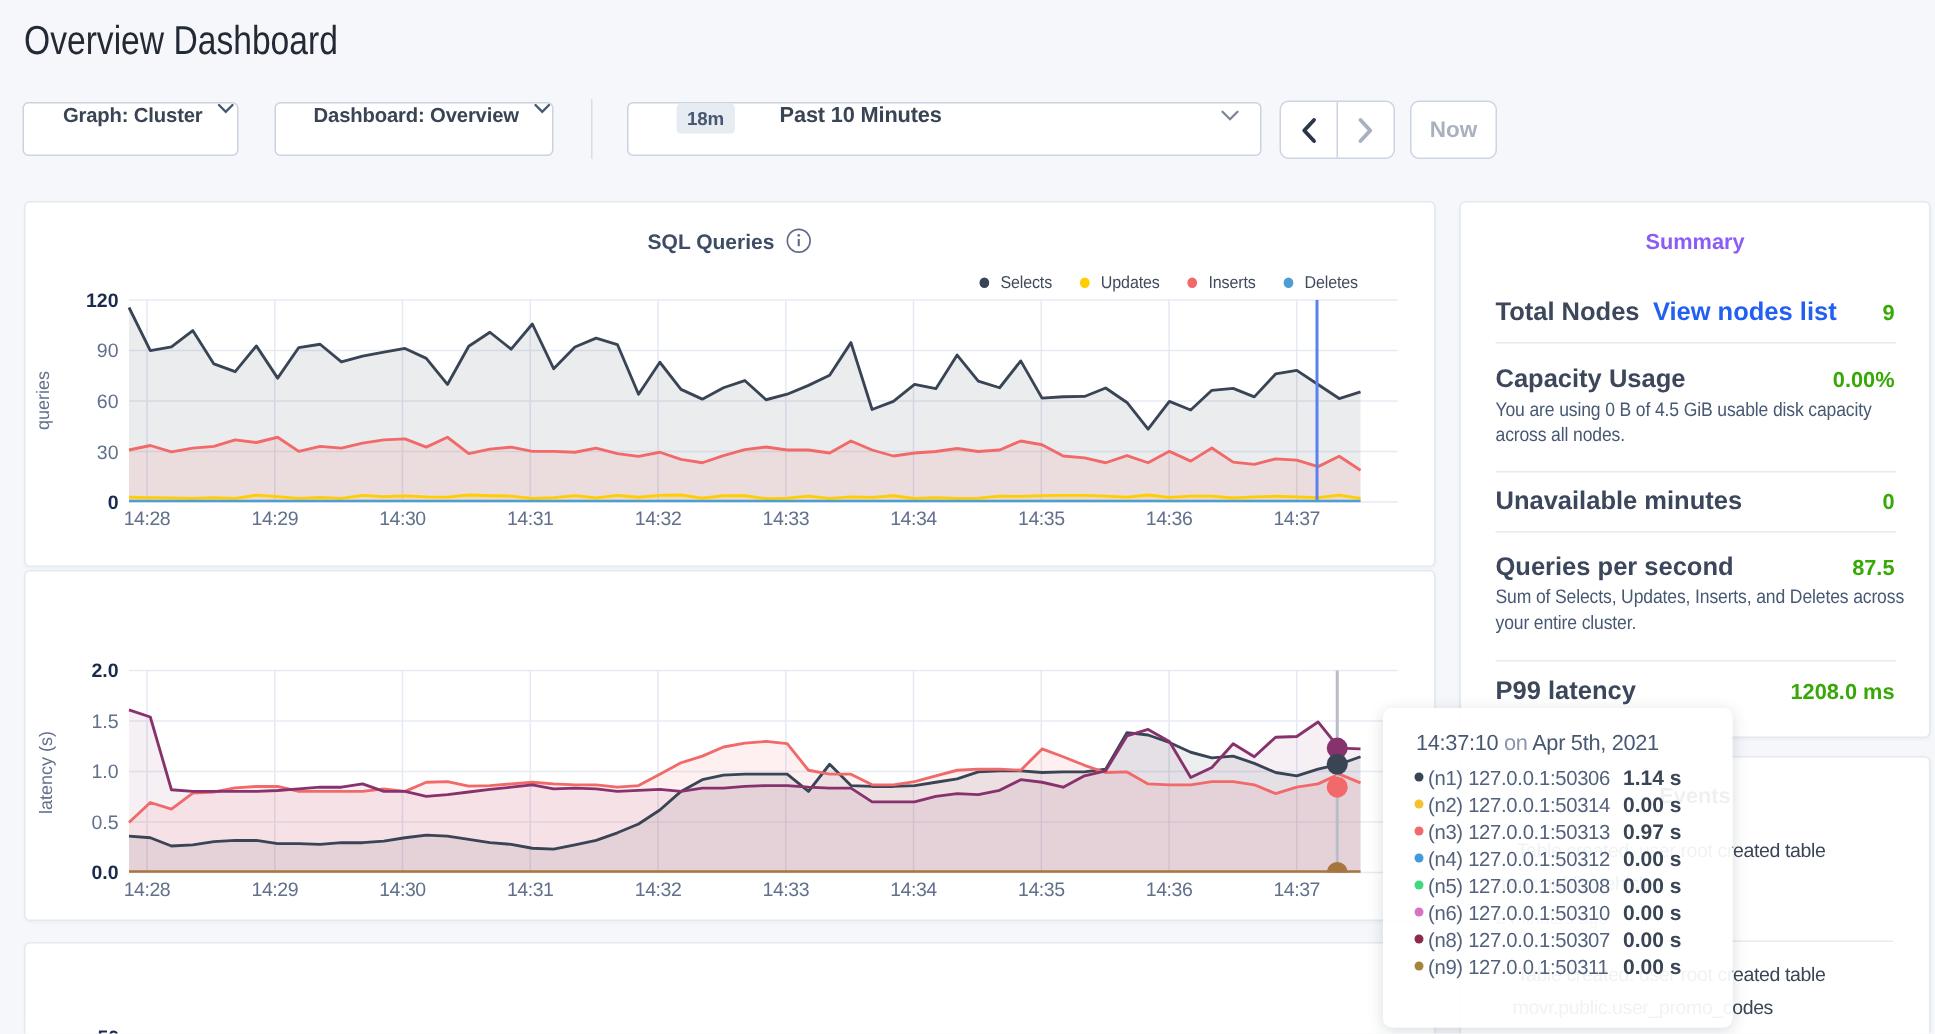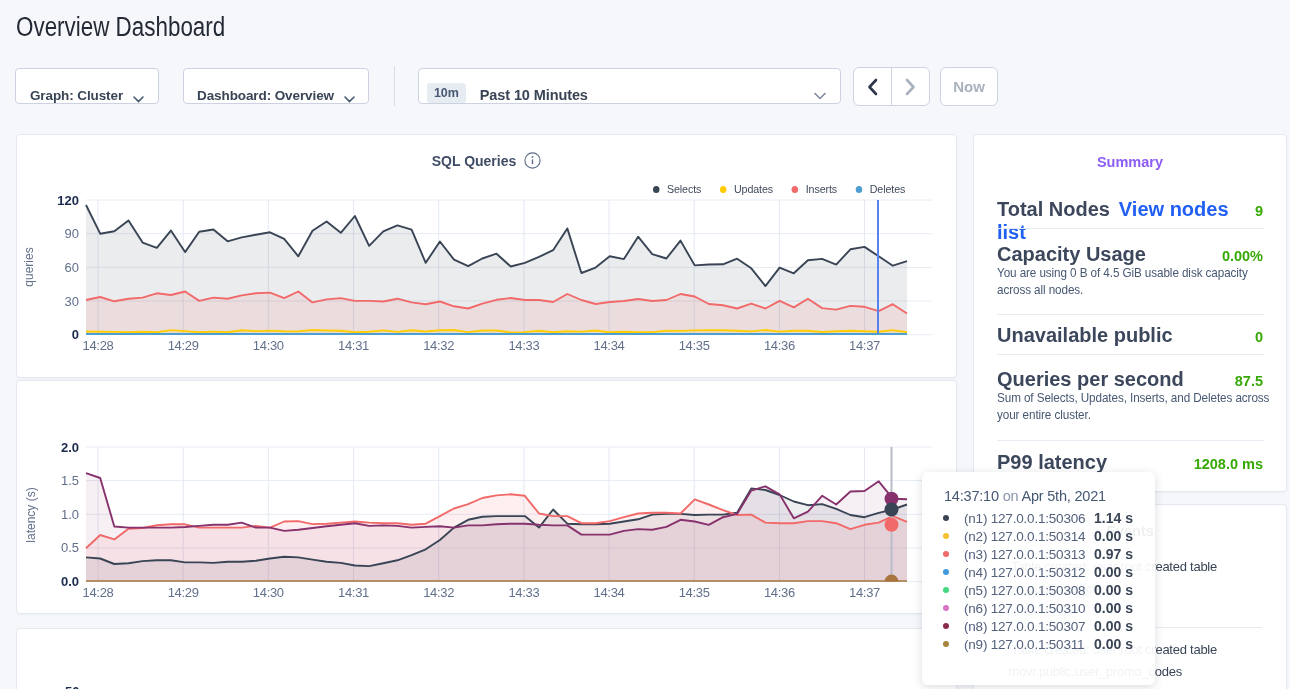--- a/index.html
+++ b/index.html
@@ -1,46 +1,46 @@
 <!DOCTYPE html>
 <html><head><meta charset="utf-8"><style>
 * { margin:0; padding:0; box-sizing:border-box; }
 html,body { width:1290px; height:689px; background:#f5f7fa; font-family:"Liberation Sans",sans-serif; position:relative; overflow:hidden; }
 .abs { position:absolute; }
 .card { position:absolute; background:#fff; border:1px solid #e4e8f0; border-radius:4px; box-shadow:0 1px 2px rgba(60,70,90,.04); }
 h1 { position:absolute; left:16px; top:12px; font-size:27px; font-weight:400; color:#242a35; transform:scaleX(0.83); transform-origin:left top; white-space:nowrap; }
-.btn { position:absolute; background:#fff; border:1px solid #ccd2e0; border-radius:4px; display:flex; align-items:flex-end; color:#394455; font-size:13.5px; font-weight:700; letter-spacing:-0.1px; }
+.btn { position:absolute; background:#fff; border:1px solid #ccd2e0; border-radius:4px; display:flex; align-items:flex-start; color:#394455; font-size:13.5px; font-weight:700; letter-spacing:-0.1px;padding-left:24px; }
 .ctitle { position:absolute; width:100%; text-align:center; font-size:14px; font-weight:700; color:#3f4c66; }
 .leg { margin-left:20px; font-size:11.5px; letter-spacing:-0.1px; color:#404a5c; }
 .ldot { display:inline-block; width:7px; height:7px; border-radius:50%; margin-right:8px; vertical-align:0.5px; }
 .rot { position:absolute; transform:rotate(-90deg); transform-origin:center; font-size:12px; color:#62708c; white-space:nowrap; }
 .srow { position:absolute; left:997px; width:266px; display:flex; justify-content:space-between; align-items:baseline; }
-.slab { font-size:20px; font-weight:700; color:#3c475c; }
+.slab { font-size:17px; font-weight:700; color:#3c475c; }
 .sval { font-size:14.5px; font-weight:700; color:#37a806; }
 .ssub { position:absolute; left:997px; font-size:13px; letter-spacing:-0.1px; color:#475872; line-height:16.8px; white-space:nowrap; transform:scaleX(0.9); transform-origin:left top; }
 .sdiv { position:absolute; left:997px; width:267px; border-top:1px solid #e6eaf1; }
 .trow { display:flex; align-items:center; height:18px; }
 .tdot { width:6px; height:6px; border-radius:50%; margin-left:21px; flex:none; }
-.tlab { margin-left:15px; font-size:13.5px; letter-spacing:-0.2px; color:#53617c; width:130px; }
+.tlab { margin-left:3px; font-size:13.5px; letter-spacing:-0.2px; color:#53617c; width:130px; }
 .tval { font-size:14px; font-weight:700; color:#394455; white-space:nowrap; }
 .ev { position:absolute; font-size:13px; letter-spacing:-0.25px; color:#394455; line-height:22px; white-space:nowrap; }
 </style></head><body>
 <h1>Overview Dashboard</h1>
 
 <div class="btn" style="left:15px;top:68px;width:144px;height:36px;justify-content:center;">Graph: Cluster<svg width="11" height="7" viewBox="0 0 11 7" style="margin-left:10px">
       <path d="M1 1 L5.5 5.5 L10 1" fill="none" stroke="#475872" stroke-width="1.6" stroke-linecap="round"></path>
     </svg></div>
 <div class="btn" style="left:183px;top:68px;width:186px;height:36px;justify-content:center;">Dashboard: Overview<svg width="11" height="7" viewBox="0 0 11 7" style="margin-left:10px">
       <path d="M1 1 L5.5 5.5 L10 1" fill="none" stroke="#475872" stroke-width="1.6" stroke-linecap="round"></path>
     </svg></div>
 <div class="abs" style="left:394px;top:66px;width:1px;height:40px;background:#d8dce5;"></div>
 
 <div class="btn" style="left:418px;top:68px;width:423px;height:36px;font-weight:700;">
-  <span style="background:#e7ecf3;border-radius:3px;padding:3px 7px;font-size:12.5px;color:#475872;margin-left:8px;">10m</span>
-  <span style="margin-left:14px;font-size:14.5px;">Past 10 Minutes</span>
+  <span style="background:#e7ecf3;border-radius:3px;padding:3px 7px;font-size:12.5px;color:#475872;margin-left:8px;">18m</span>
+  <span style="margin-left:30px;font-size:14.5px;">Past 10 Minutes</span>
   <span style="margin-left:auto;margin-right:14px;"><svg width="12" height="8" viewBox="0 0 12 8">
         <path d="M1 1.5 L6 6.5 L11 1.5" fill="none" stroke="#7b8499" stroke-width="1.5" stroke-linecap="round"></path>
       </svg></span>
 </div>
 
 <div class="abs" style="left:853px;top:67px;width:77px;height:39px;background:#fff;border:1px solid #ccd3e2;border-radius:6px;display:flex;">
   <div style="flex:1;display:flex;align-items:center;justify-content:center;border-right:1px solid #ccd3e2;">
     <svg width="11" height="18" viewBox="0 0 11 18">
         <path d="M9 2 L2.5 9 L9 16" fill="none" stroke="#2c3648" stroke-width="2.6" stroke-linecap="round" stroke-linejoin="round"></path>
       </svg>
@@ -163,21 +163,21 @@
     <span class="sval">9</span>
   </div>
 <div class="sdiv" style="top:228px;"></div>
 <div class="srow" style="top:243px;">
     <span class="slab">Capacity Usage</span>
     <span class="sval">0.00%</span>
   </div>
 <div class="ssub" style="top:265px;">You are using 0 B of 4.5 GiB usable disk capacity<br>across all nodes.</div>
 <div class="sdiv" style="top:314px;"></div>
 <div class="srow" style="top:324px;">
-    <span class="slab">Unavailable public</span>
+    <span class="slab">Unavailable minutes</span>
     <span class="sval">0</span>
   </div>
 <div class="sdiv" style="top:354px;"></div>
 <div class="srow" style="top:368px;">
     <span class="slab">Queries per second</span>
     <span class="sval">87.5</span>
   </div>
 <div class="ssub" style="top:390px;">Sum of Selects, Updates, Inserts, and Deletes across<br>your entire cluster.</div>
 <div class="sdiv" style="top:440px;"></div>
 <div class="srow" style="top:451px;">

